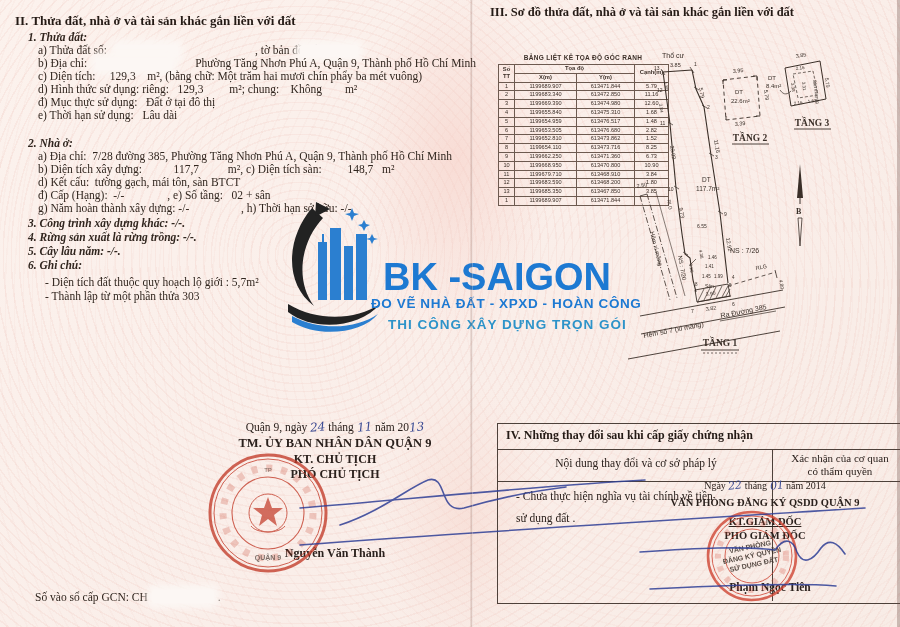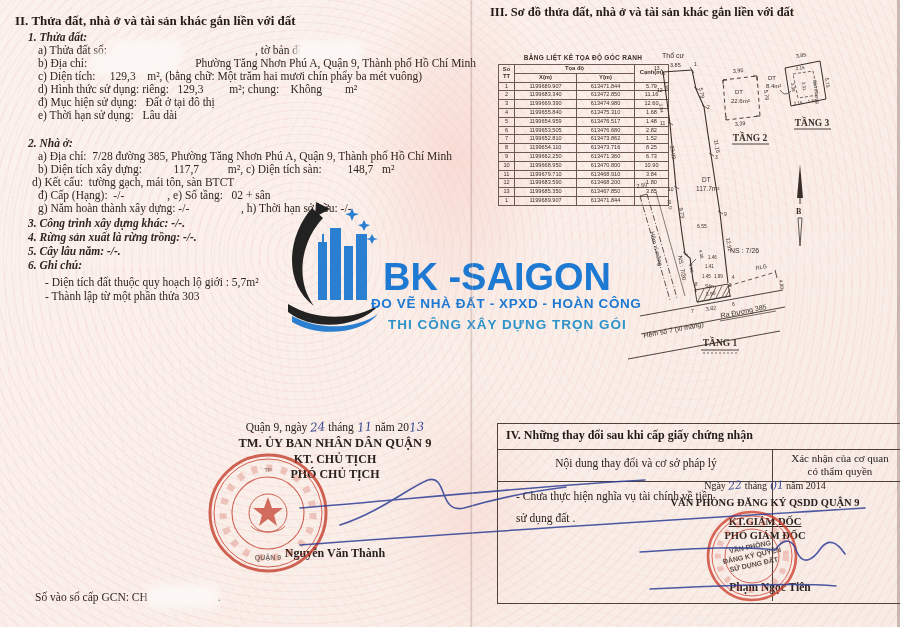--- a/index.html
+++ b/index.html
@@ -42,27 +42,27 @@
 
   <div class="abs ln" style="left:38px;top:44px;"><span>a) Thửa đất số:</span><span style="display:inline-block;width:148px;"></span><span>, tờ bản đồ số:</span></div>
   <div class="redact" style="left:116px;top:45px;width:62px;height:12px;"></div>
   <div class="redact" style="left:300px;top:45px;width:58px;height:12px;"></div>
 
   <div class="abs ln" style="left:38px;top:57px;"><span>b) Địa chỉ:</span><span style="display:inline-block;width:108px;"></span><span>Phường Tăng Nhơn Phú A, Quận 9, Thành phố Hồ Chí Minh</span></div>
   <div class="redact" style="left:96px;top:58px;width:76px;height:12px;"></div>
 
   <div class="abs ln" style="left:38px;top:70px;">c) Diện tích:     129,3    m², (bằng chữ: Một trăm hai mươi chín phẩy ba mét vuông)</div>
   <div class="abs ln" style="left:38px;top:83px;">d) Hình thức sử dụng: riêng:   129,3         m²; chung:    Không        m²</div>
-  <div class="abs ln" style="left:38px;top:96px;">đ) Mục hiện sử dụng:   Đất ở tại đô thị</div>
+  <div class="abs ln" style="left:38px;top:96px;">đ) Mục thực sử dụng:   Đất ở tại đô thị</div>
   <div class="abs ln" style="left:38px;top:109px;">e) Thời hạn sử dụng:   Lâu dài</div>
 
   <div class="abs ln bi" style="left:28px;top:137px;">2. Nhà ở:</div>
   <div class="abs ln" style="left:38px;top:150px;">a) Địa chỉ:  7/28 đường 385, Phường Tăng Nhơn Phú A, Quận 9, Thành phố Hồ Chí Minh</div>
   <div class="abs ln" style="left:38px;top:163px;">b) Diện tích xây dựng:           117,7          m², c) Diện tích sàn:         148,7   m²</div>
-  <div class="abs ln" style="left:32px;top:176px;font-family:Liberation Serif, serif;">d) Kết cấu:  tường gạch, mái tôn, sàn BTCT</div>
+  <div class="abs ln" style="left:38px;top:176px;font-family:Liberation Serif, serif;">d) Kết cấu:  tường gạch, mái tôn, sàn BTCT</div>
   <div class="abs ln" style="left:38px;top:189px;">đ) Cấp (Hạng):  -/-               , e) Số tầng:   02 + sân</div>
   <div class="abs ln" style="left:38px;top:202px;">g) Năm hoàn thành xây dựng: -/-                  , h) Thời hạn sở hữu: -/-</div>
 
   <div class="abs ln bi" style="left:28px;top:217px;">3. Công trình xây dựng khác: -/-.</div>
   <div class="abs ln bi" style="left:28px;top:231px;">4. Rừng sản xuất là rừng trồng: -/-.</div>
   <div class="abs ln bi" style="left:28px;top:245px;">5. Cây lâu năm: -/-.</div>
   <div class="abs ln bi" style="left:28px;top:259px;">6. Ghi chú:</div>
   <div class="abs ln" style="left:45px;top:276px;">- Diện tích đất thuộc quy hoạch lộ giới : 5,7m²</div>
   <div class="abs ln" style="left:45px;top:290px;">- Thành lập từ một phần thửa 303</div>
 

